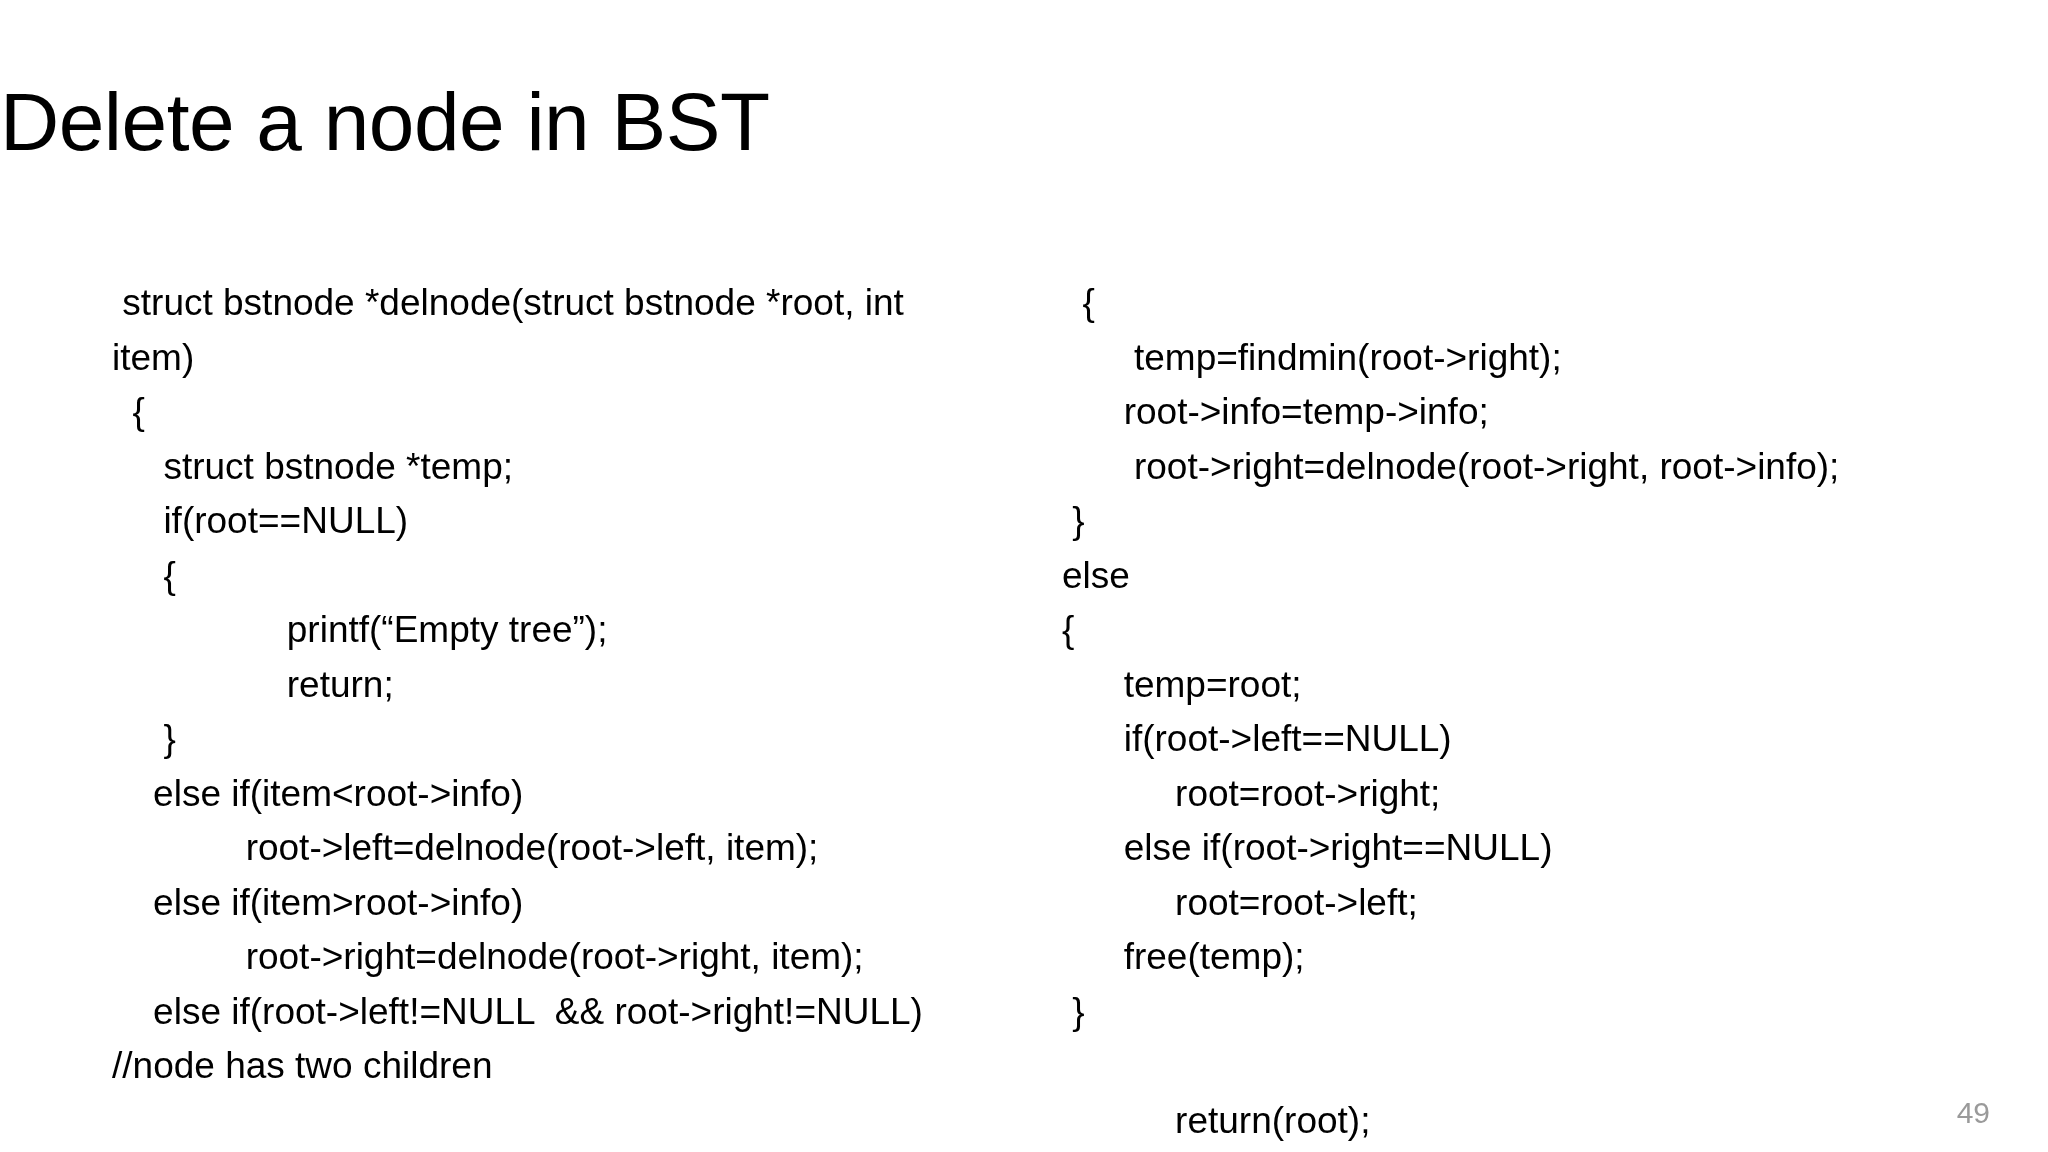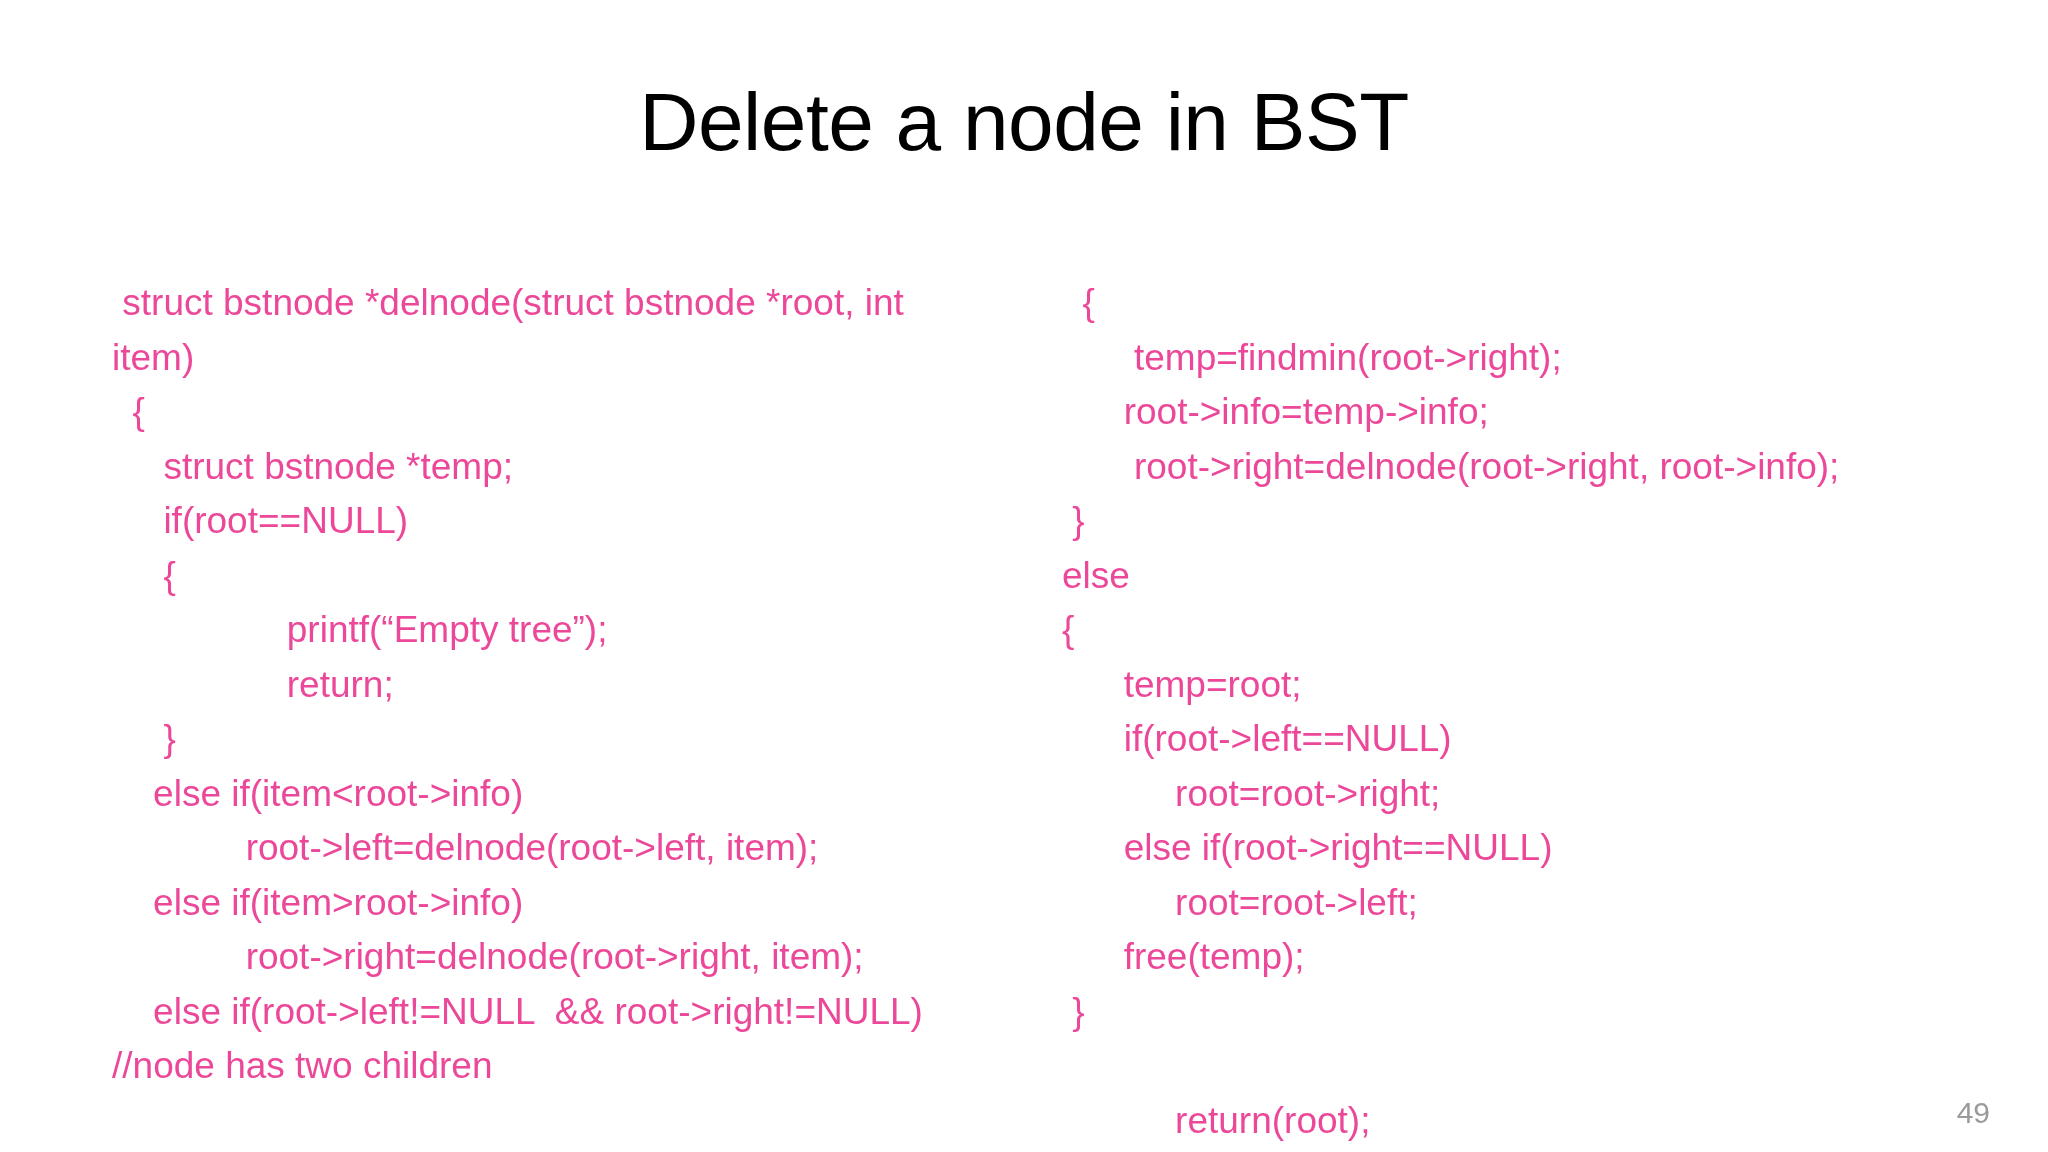--- a/index.html
+++ b/index.html
@@ -16,35 +16,34 @@
     width: 2048px;
     height: 1152px;
     background: #ffffff;
     overflow: hidden;
   }
   #slide-title {
     position: absolute;
     top: 78px;
     left: 0;
     width: 2048px;
-    text-align: center;
     font-size: 82px;
     line-height: 1.08;
     font-weight: 400;
     color: #000000;
     letter-spacing: -0.5px;
     white-space: pre;
   }
   .code-column {
     position: absolute;
     top: 276px;
     font-size: 37px;
     line-height: 54.5px;
     font-weight: 400;
-    color: #ec4899;
+    color: #000000;
     white-space: pre;
     font-family: "Liberation Sans", sans-serif;
   }
   #code-column-left {
     left: 112px;
     width: 880px;
   }
   #code-column-right {
     left: 1062px;
     width: 960px;

